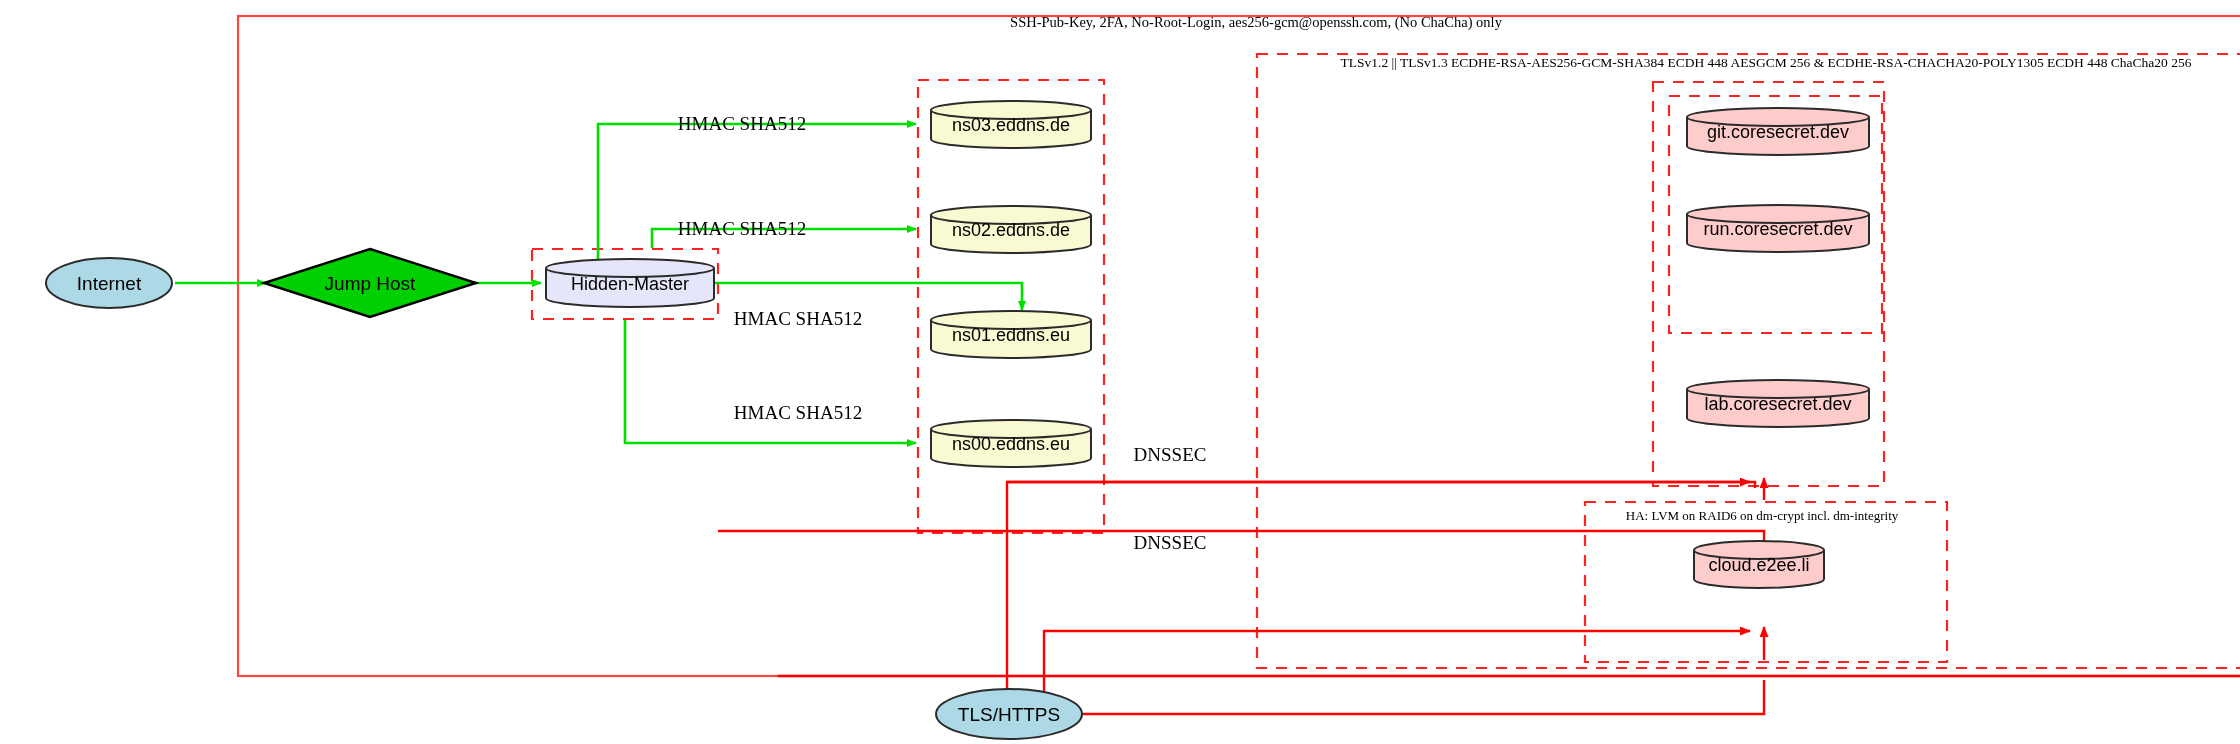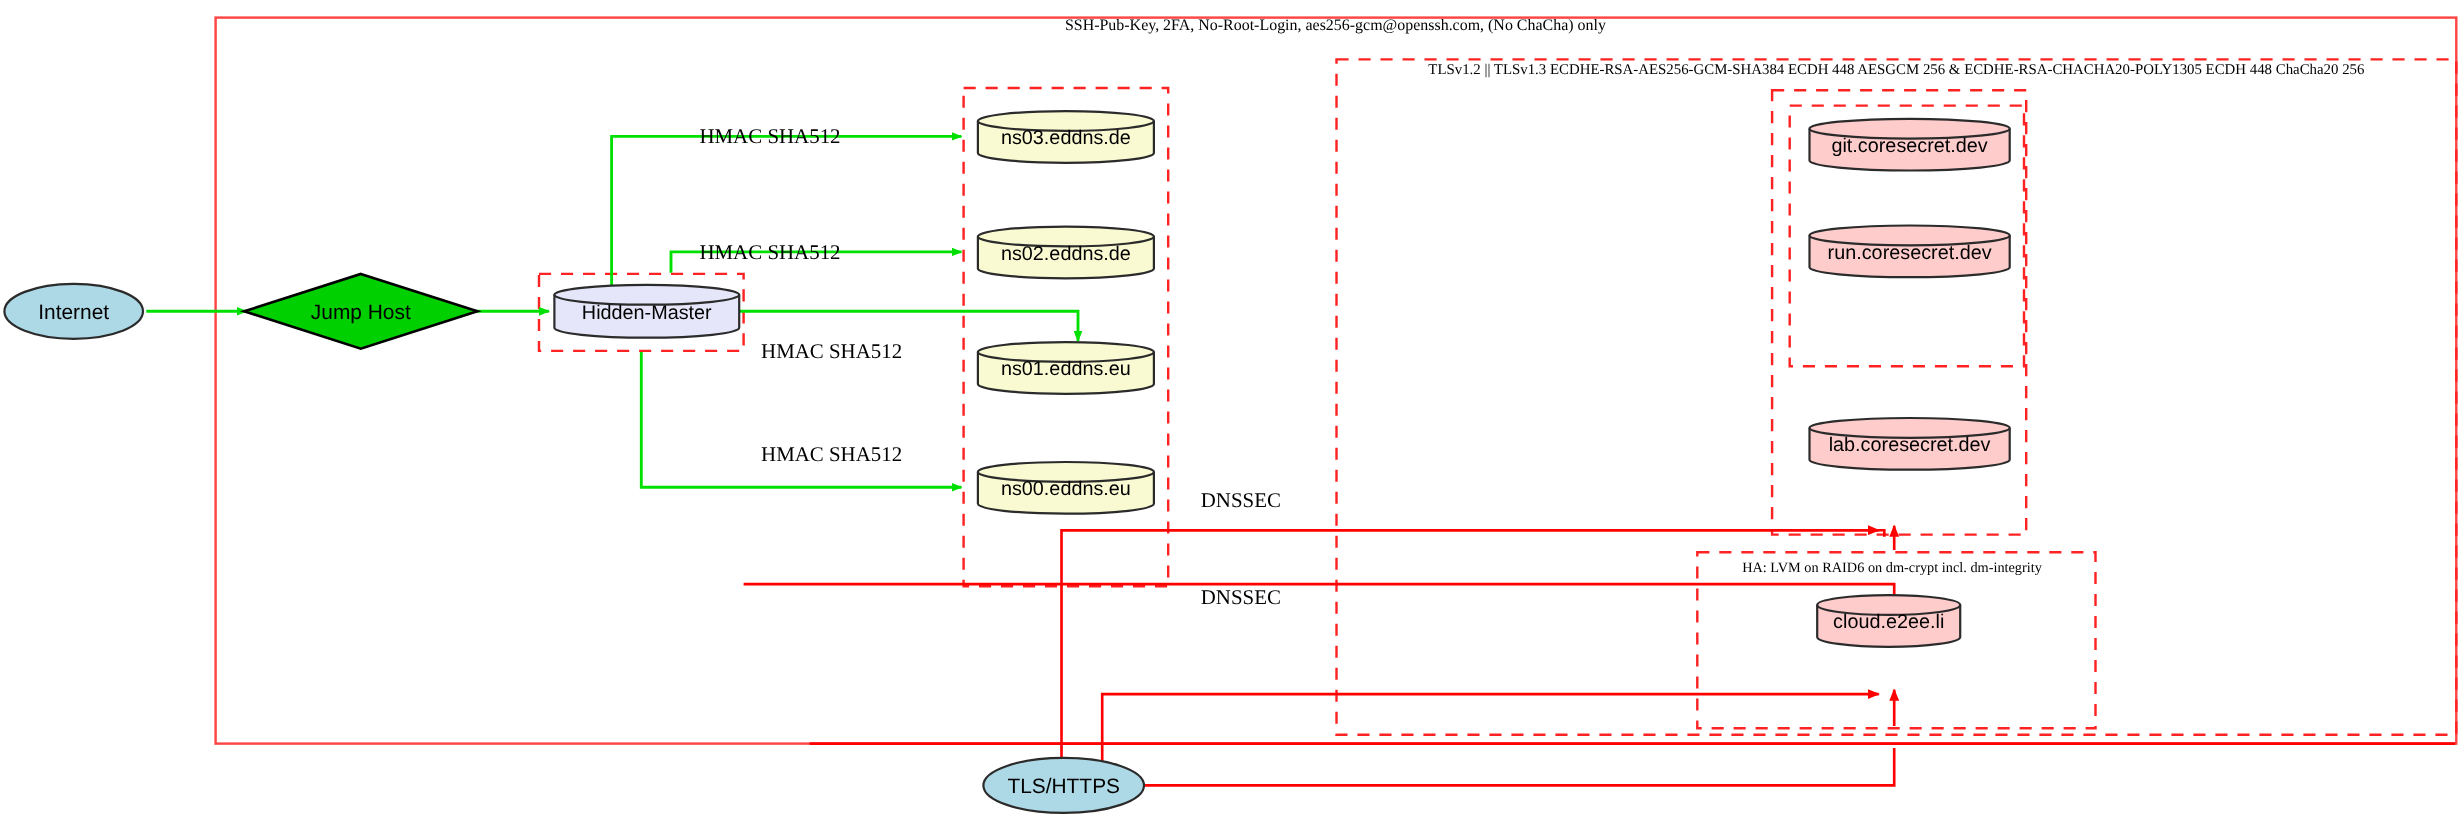--- a/index.html
+++ b/index.html
@@ -1,17 +1,17 @@
 <!DOCTYPE html>
 <html><head>
 <meta charset="utf-8">
 <style>
   html,body{margin:0;padding:0;background:#ffffff;}
   body{width:2240px;height:744px;overflow:hidden;font-family:"Liberation Sans",sans-serif;}
-  #canvas{position:relative;width:2120px;height:744px;}
+  #canvas{position:relative;width:2120px;height:744px;margin-left:42px;}
   svg{display:block;}
   .serif{font-family:"Liberation Serif",serif;}
   .sans{font-family:"Liberation Sans",sans-serif;}
 </style>
 </head>
 <body>
 
 <div id="canvas">
 <svg width="2240" height="744" viewBox="0 0 2240 744" xmlns="http://www.w3.org/2000/svg">
 

